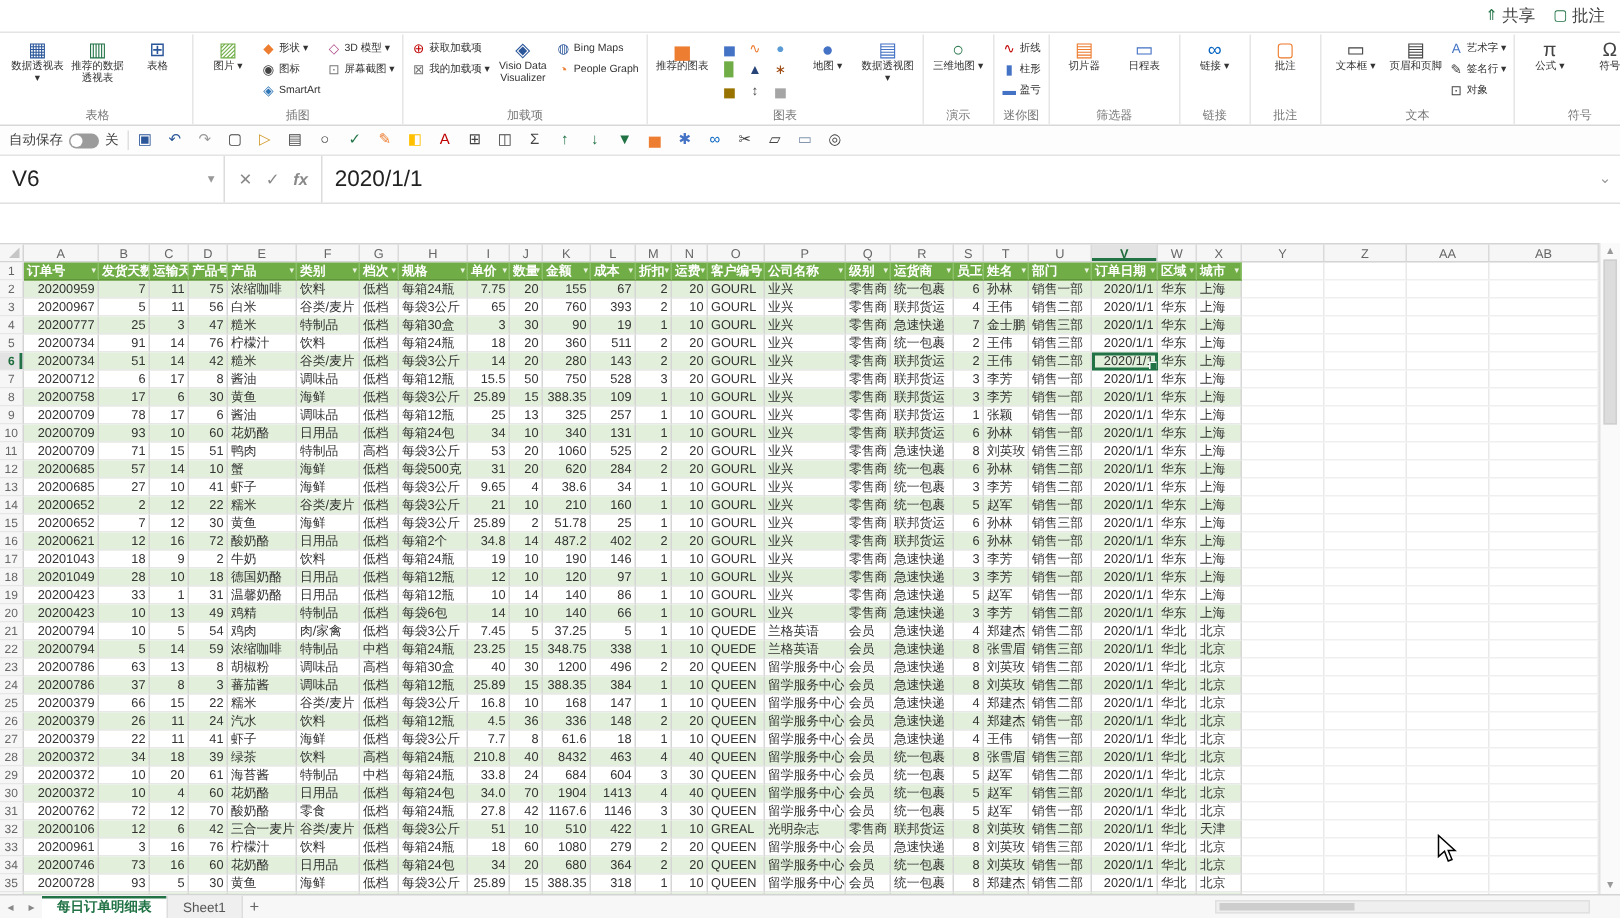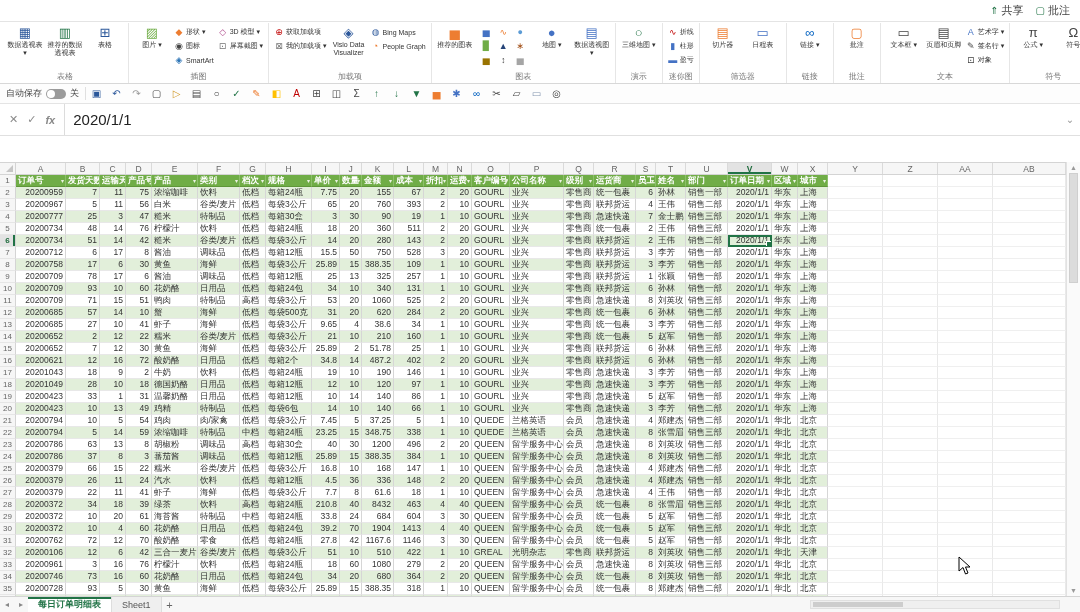--- a/index.html
+++ b/index.html
@@ -363,20 +363,24 @@
       <span class="qicon" style="color: rgb(68, 114, 196);">✱</span>
       <span class="qicon" style="color: rgb(5, 99, 193);">∞</span>
       <span class="qicon" style="color: rgb(68, 68, 68);">✂</span>
       <span class="qicon" style="color: rgb(68, 68, 68);">▱</span>
       <span class="qicon" style="color: rgb(132, 150, 176);">▭</span>
       <span class="qicon" style="color: rgb(68, 68, 68);">◎</span>
     </div>
 </div>
 
 <div class="fbar">
+  <div class="namebox">
+    <span>V6</span>
+    <span class="nbarrow">▾</span>
+  </div>
   <div class="fxbtns">
     <span>✕</span>
     <span>✓</span>
     <span class="fx">fx</span>
   </div>
   <div class="fvalue">2020/1/1</div>
   <div class="fcollapse">⌄</div>
 </div>
 <div class="spacer"></div>
 
@@ -533,21 +537,21 @@
         <div class="c band" style="width: 26px;">华东</div>
         <div class="c band" style="width: 30px;">上海</div>
         <div class="c ec" style="width: 55px;"></div>
         <div class="c ec" style="width: 55px;"></div>
         <div class="c ec" style="width: 55px;"></div>
         <div class="c ec" style="width: 73px;"></div>
       </div>
       <div class="grow">
         <div class="gut">5</div>
         <div class="c num" style="width: 50px;">20200734</div>
-        <div class="c num" style="width: 34px;">48</div>
+        <div class="c num" style="width: 34px;">91</div>
         <div class="c num" style="width: 26px;">14</div>
         <div class="c num" style="width: 26px;">76</div>
         <div class="c" style="width: 46px;">柠檬汁</div>
         <div class="c" style="width: 42px;">饮料</div>
         <div class="c" style="width: 26px;">低档</div>
         <div class="c" style="width: 46px;">每箱24瓶</div>
         <div class="c num" style="width: 28px;">18</div>
         <div class="c num" style="width: 22px;">20</div>
         <div class="c num" style="width: 32px;">360</div>
         <div class="c num" style="width: 30px;">511</div>
@@ -1315,21 +1319,21 @@
       <div class="grow">
         <div class="gut">30</div>
         <div class="c band num" style="width: 50px;">20200372</div>
         <div class="c band num" style="width: 34px;">10</div>
         <div class="c band num" style="width: 26px;">4</div>
         <div class="c band num" style="width: 26px;">60</div>
         <div class="c band" style="width: 46px;">花奶酪</div>
         <div class="c band" style="width: 42px;">日用品</div>
         <div class="c band" style="width: 26px;">低档</div>
         <div class="c band" style="width: 46px;">每箱24包</div>
-        <div class="c band num" style="width: 28px;">39.2</div>
+        <div class="c band num" style="width: 28px;">34.0</div>
         <div class="c band num" style="width: 22px;">70</div>
         <div class="c band num" style="width: 32px;">1904</div>
         <div class="c band num" style="width: 30px;">1413</div>
         <div class="c band num" style="width: 24px;">4</div>
         <div class="c band num" style="width: 24px;">40</div>
         <div class="c band" style="width: 38px;">QUEEN</div>
         <div class="c band" style="width: 54px;">留学服务中心</div>
         <div class="c band" style="width: 30px;">会员</div>
         <div class="c band" style="width: 42px;">统一包裹</div>
         <div class="c band num" style="width: 20px;">5</div>

